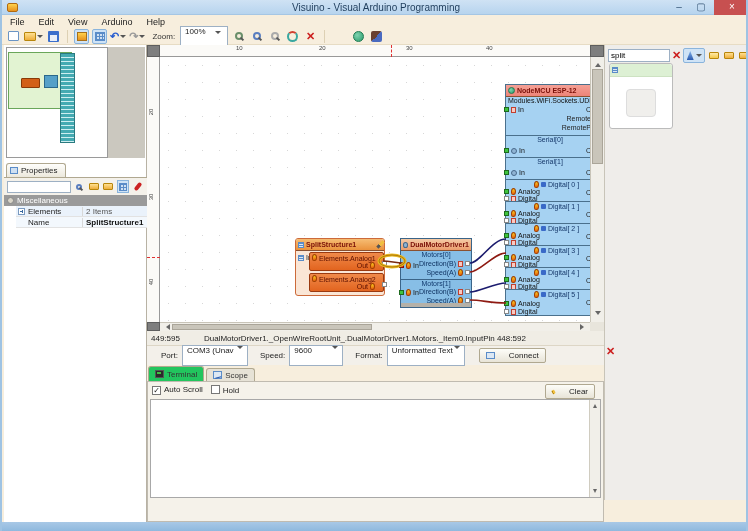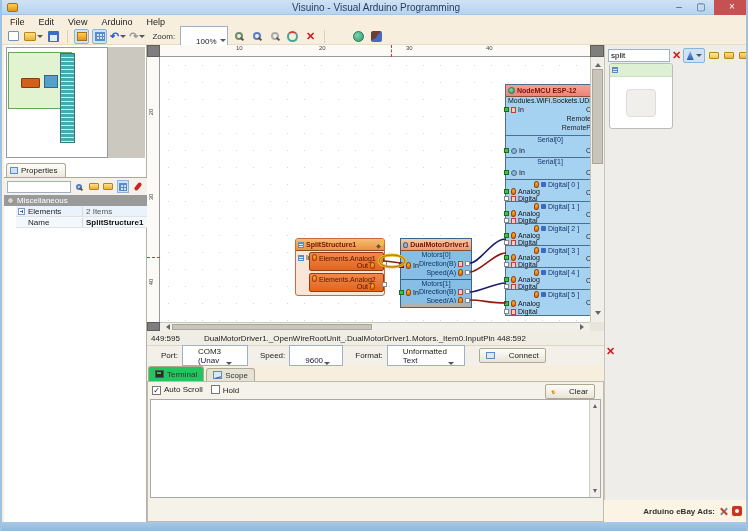--- a/index.html
+++ b/index.html
@@ -23,21 +23,21 @@
   .i-folder{width:12px;height:9px;background:linear-gradient(#ffe090,#eeae3c);border:1px solid #b8860b;border-radius:1px;}
   .i-disk{width:11px;height:11px;background:#3a6ecc;border-radius:1px;position:relative;}
   .i-disk::after{content:"";position:absolute;left:2px;top:4px;width:7px;height:6px;background:#e8eef8;}
   .i-panel{width:10px;height:9px;background:linear-gradient(#ffd24d,#e8931f);border:1px solid #a87018;}
   .i-grid{width:10px;height:9px;background:
       linear-gradient(#5a8cc8 1px,transparent 1px) 0 0/10px 3px,
       linear-gradient(90deg,#5a8cc8 1px,transparent 1px) 0 0/3px 9px,#cfe0f2;border:1px solid #5a8cc8;}
   .undo{color:#2b5fd0;font-size:11px;font-weight:bold;}
   .redo{color:#9a9a9a;font-size:11px;font-weight:bold;}
   .zoomlbl{font-size:8px;color:#333;margin:0 2px 0 4px;}
-  .combo{background:#fff;border:1px solid #9db0c4;height:21px;font-size:8px;color:#222;display:flex;align-items:flex-end;justify-content:space-between;padding:0 15px;}
+  .combo{background:#fff;border:1px solid #9db0c4;height:21px;font-size:8px;color:#222;display:flex;align-items:flex-start;justify-content:space-between;padding:0 4px;}
   .combo .btn{width:11px;height:12px;background:linear-gradient(#f4f4f2,#dcdcd6);border-left:1px solid #b8c2cc;display:flex;align-items:center;justify-content:center;}
   .mag{width:8px;height:8px;border:2px solid #6a8f6a;border-radius:50%;position:relative;}
   .mag::after{content:"";position:absolute;right:-3px;bottom:-2px;width:4px;height:2px;background:#555;transform:rotate(45deg);}
   .mag.blue{border-color:#5a7ec0;} .mag.gray{border-color:#aaa;}
   .i-refresh{width:11px;height:11px;border:2px solid #3aa8a0;border-top-color:#d04030;border-radius:50%;}
   .xred{color:#cc1f1f;font-size:11px;font-weight:bold;}
   .i-globe{width:11px;height:11px;border-radius:50%;background:radial-gradient(circle at 35% 35%,#7fd4b0,#2a9a6a);border:1px solid #1e7a52;}
   .i-people{width:11px;height:11px;background:linear-gradient(135deg,#6a4030 50%,#4a6ac0 50%);border-radius:2px;}
   
   .leftpanel{left:2px;top:45px;width:143px;height:480px;background:#fff;border-right:1px solid #b8b2a4;}
@@ -618,20 +618,15 @@
         <span>Clear</span>
       </button>
     <div class="termout">
       <div class="termscroll">
         <div class="arr up" style="margin:2px auto;border-width:2.5px;border-bottom-width:4px;"></div>
         <div class="arr down" style="position:absolute;left:3px;bottom:2px;border-width:2.5px;border-top-width:4px;"></div>
       </div>
     </div>
   </div>
 
-  <div class="abs adsbar">
-    <span>Arduino eBay Ads:</span>
-    <span class="i-tools"></span>
-    <span class="i-ebay"></span>
-  </div>
 
   <div class="abs bottomstrip"></div>
 </div>
 
 </body></html>

